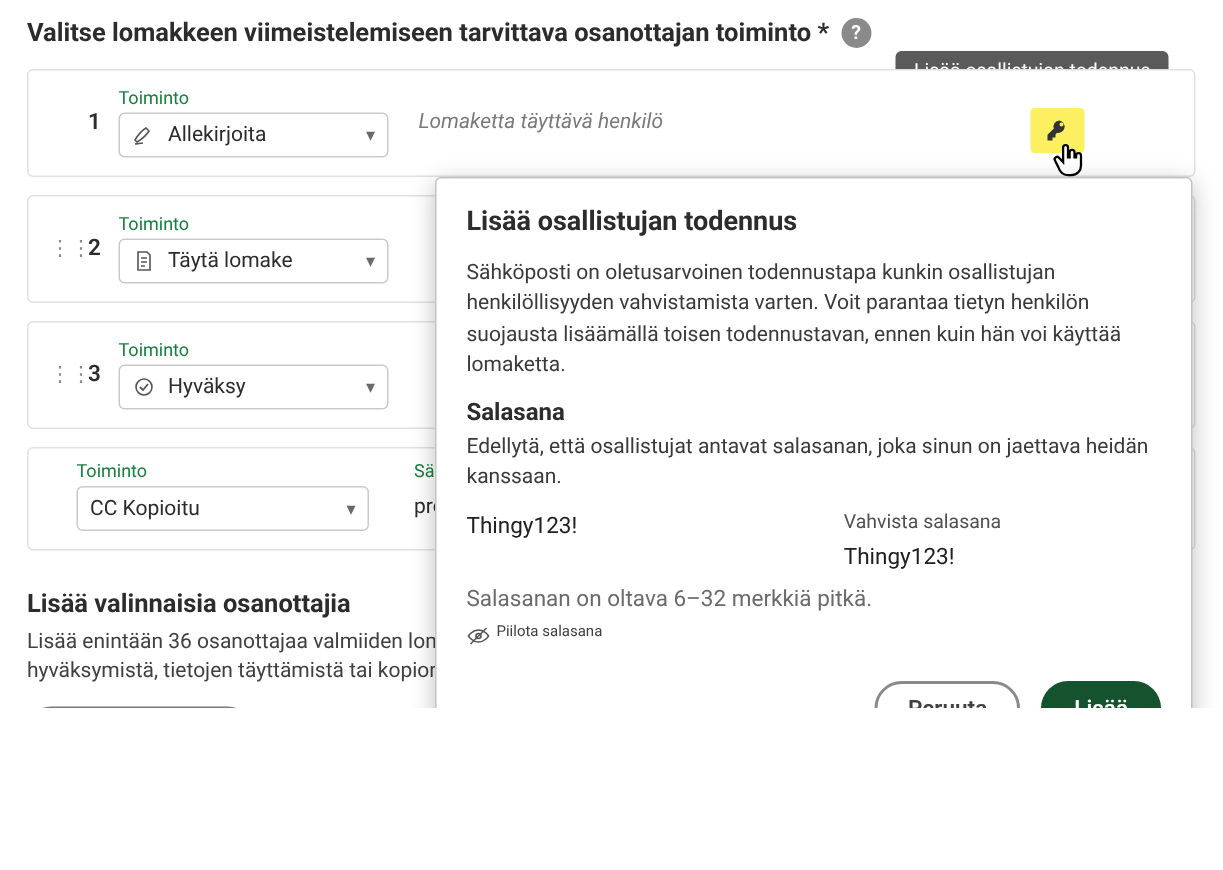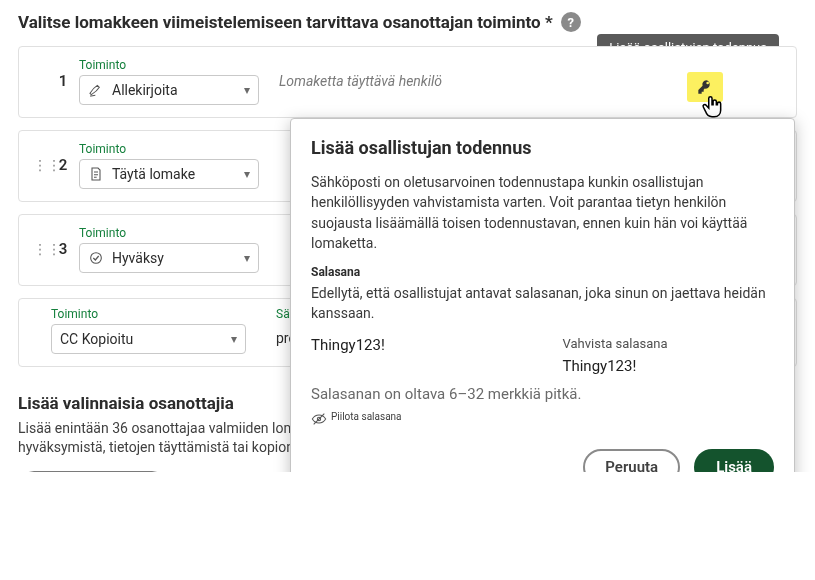--- a/index.html
+++ b/index.html
@@ -23,21 +23,21 @@
   .cc-row { border:1px solid #e0e0e0; border-radius:4px; padding:8px 14px 12px 32px; margin-bottom:26px; display:flex; gap:30px; background:#fff;}
   .cc-col1 { width: 195px; }
   .cc-col2 { flex:1; }
   .opt-head { font-size:17px; font-weight:700; margin-bottom:6px;}
   .opt-desc { font-size:14px; color:#404040; max-width: 420px; line-height:1.35;}
   .pill-btn { border:1.5px solid #7a7a7a; background:#fff; border-radius:18px; padding:7px 16px; font-size:14px; display:inline-flex; gap:8px; align-items:center; margin-top:14px; cursor:pointer;}
   
   .panel { position:absolute; top:118px; left:290px; width:505px; background:#fff; border:1px solid #c4c4c4; box-shadow:0 4px 16px rgba(0,0,0,.25); border-radius:4px; padding:18px 20px 16px 20px;}
   .panel h3 { margin:0 0 14px 0; font-size:18px; font-weight:700;}
   .panel p { margin:0 0 12px 0; font-size:14px; color:#3a3a3a; line-height:1.45;}
-  .panel .sub { font-size:12px; font-weight:700; margin-bottom:4px;}
+  .panel .sub { font-size:16px; font-weight:700; margin-bottom:4px;}
   .pw-grid { display:flex; gap:40px; margin-top:8px;}
   .pw-col { flex:1; }
   .pw-label { font-size:13px; color:#505050; margin-bottom:6px;}
   .pw-val { font-size:15px; color:#202020;}
   .hint { font-size:15px; color:#6a6a6a; margin-top:10px;}
   .hide-pw { font-size:10px; color:#404040; margin-top:8px; display:flex; gap:4px; align-items:flex-start;}
   .panel-actions { display:flex; justify-content:flex-end; gap:14px; margin-top:22px;}
   .btn { border-radius:18px; padding:7px 20px; font-size:15px; font-weight:600; cursor:pointer; border:2px solid transparent;}
   .btn.secondary { background:#fff; color:#404040; border-color:#8a8a8a;}
   .btn.primary { background:#14532d; color:#fff;}

